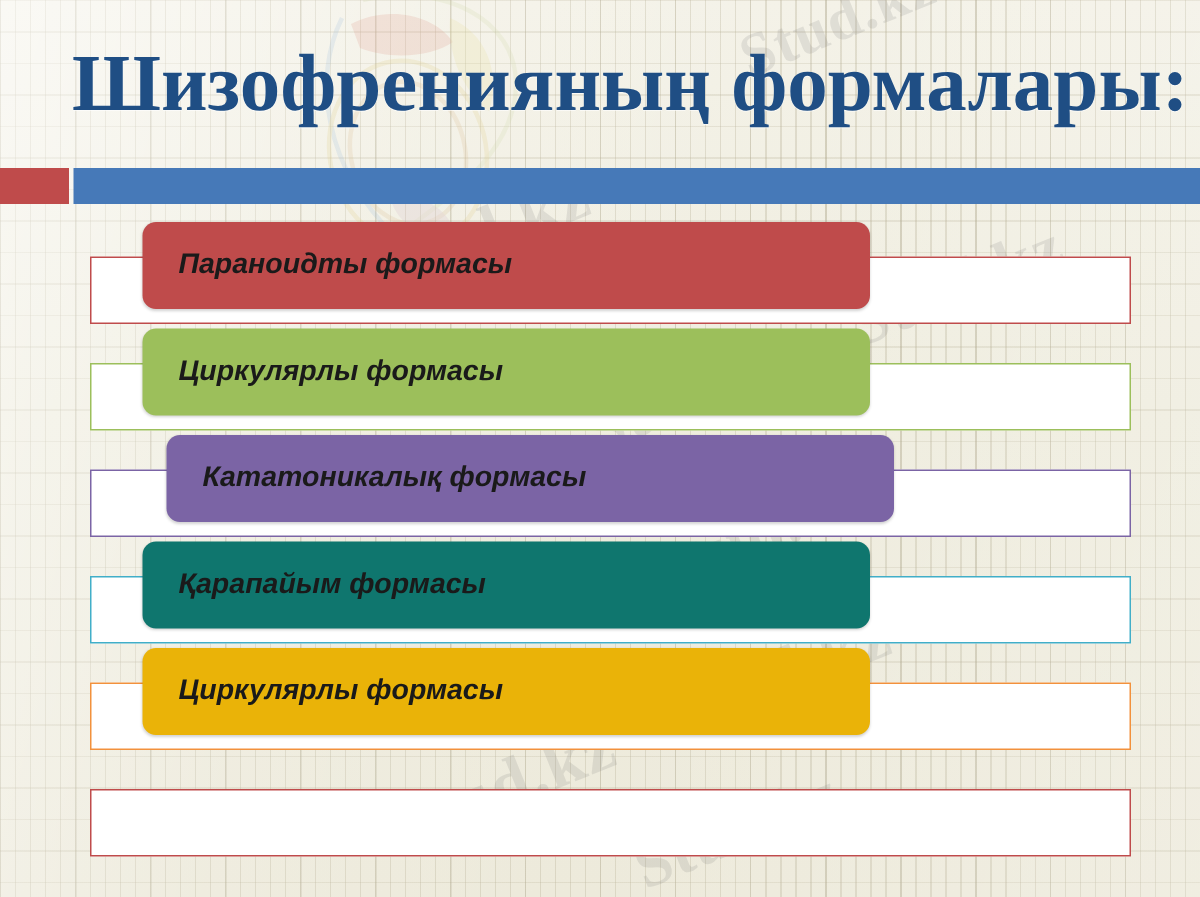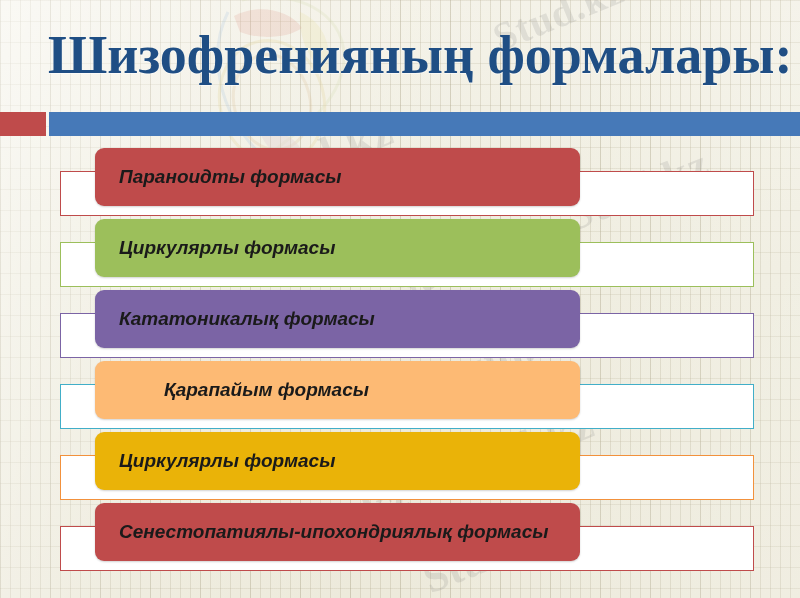--- a/index.html
+++ b/index.html
@@ -157,40 +157,37 @@
 
     <div class="row">
       <div class="row-outline" style="border-color: rgb(156, 191, 91);"></div>
       <div class="row-chip" style="background: rgb(156, 191, 91);">
         <span class="chip-label">Циркулярлы формасы</span>
       </div>
     </div>
 
     <div class="row">
       <div class="row-outline" style="border-color: rgb(123, 100, 165);"></div>
-      <div class="row-chip" style="background: rgb(123, 100, 165);">
+      <div class="row-chip" style="background: rgb(123, 100, 165); margin-left: 16px;">
         <span class="chip-label">Кататоникалық формасы</span>
       </div>
     </div>
 
     <div class="row">
       <div class="row-outline" style="border-color: rgb(65, 174, 200);"></div>
-      <div class="row-chip" style="background: #fdba74; padding-left: 45px;">
+      <div class="row-chip" style="background: #0f766e;">
         <span class="chip-label">Қарапайым формасы</span>
       </div>
     </div>
 
     <div class="row">
       <div class="row-outline" style="border-color: rgb(242, 145, 60);"></div>
       <div class="row-chip" style="background: #eab308;">
         <span class="chip-label">Циркулярлы формасы</span>
       </div>
     </div>
 
     <div class="row">
       <div class="row-outline" style="border-color: rgb(191, 75, 75);"></div>
-      <div class="row-chip" style="background: rgb(191, 75, 75);">
-        <span class="chip-label">Сенестопатиялы-ипохондриялық формасы</span>
-      </div>
     </div>
 
   </div>
 </div>
 
 </body></html>

